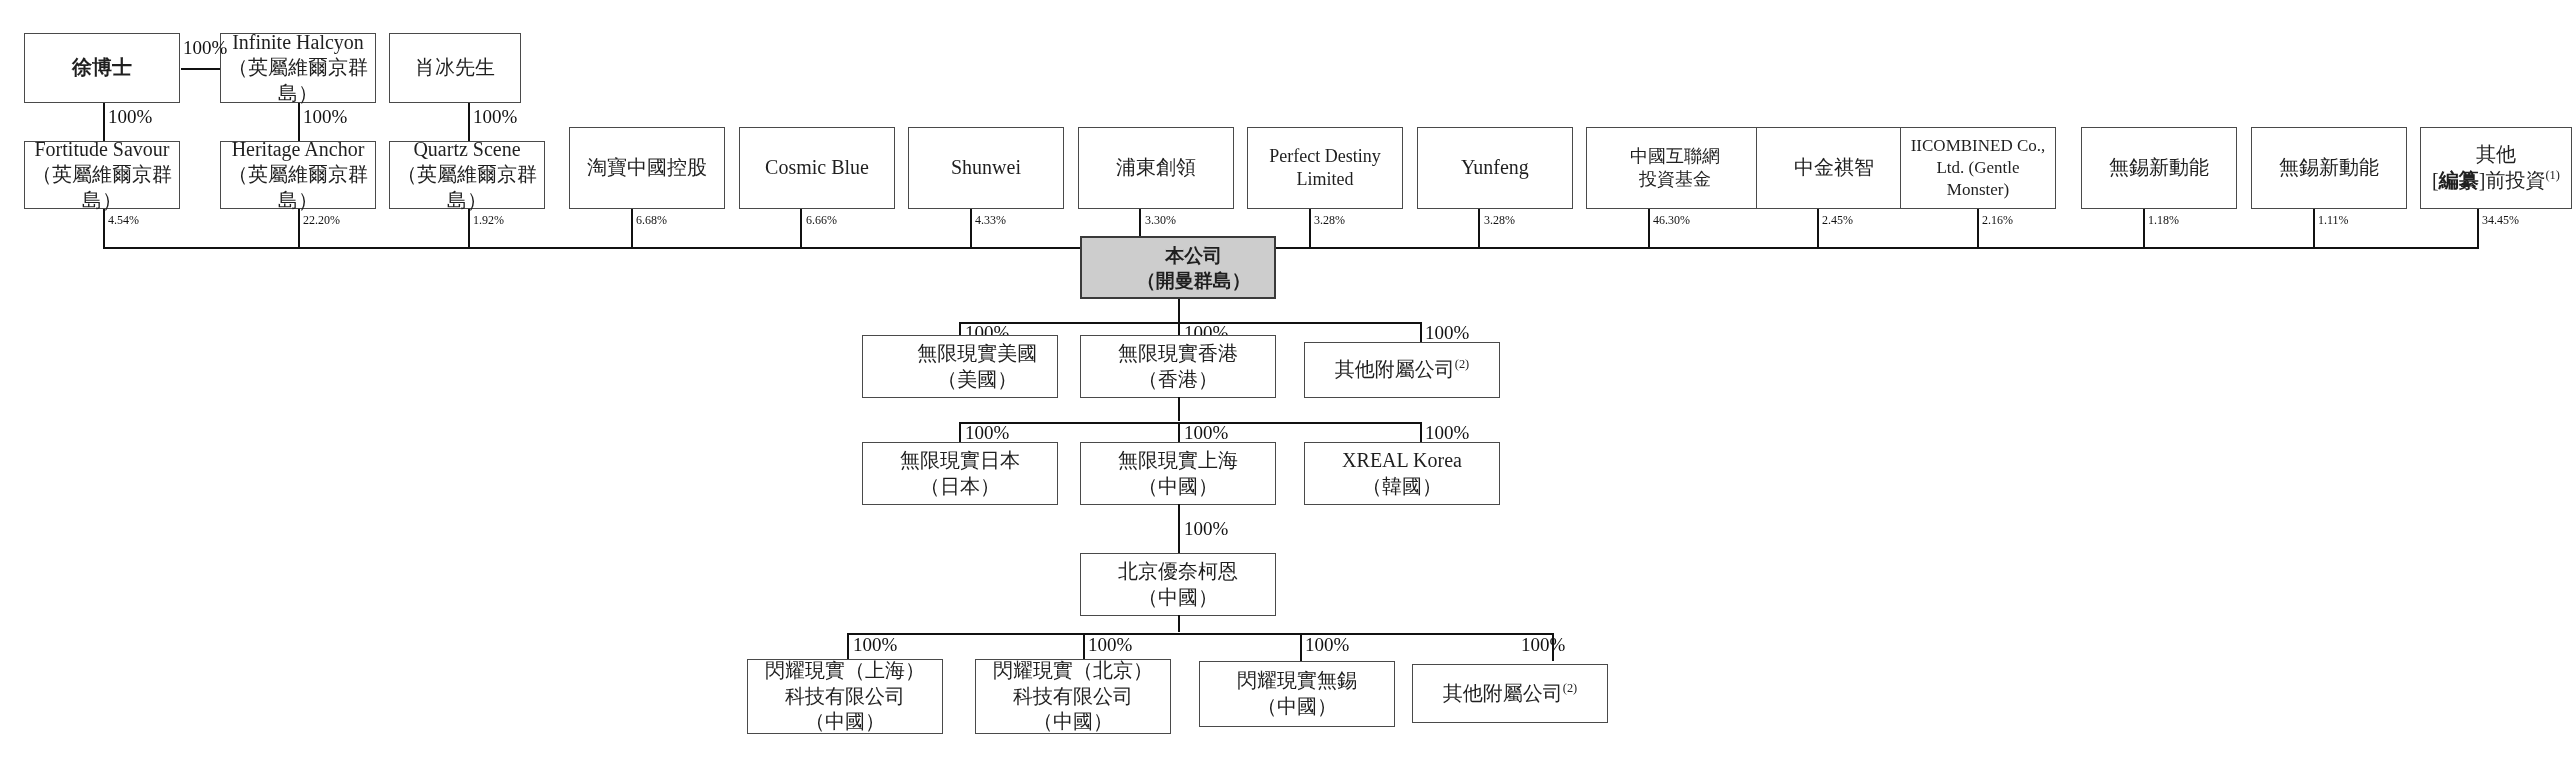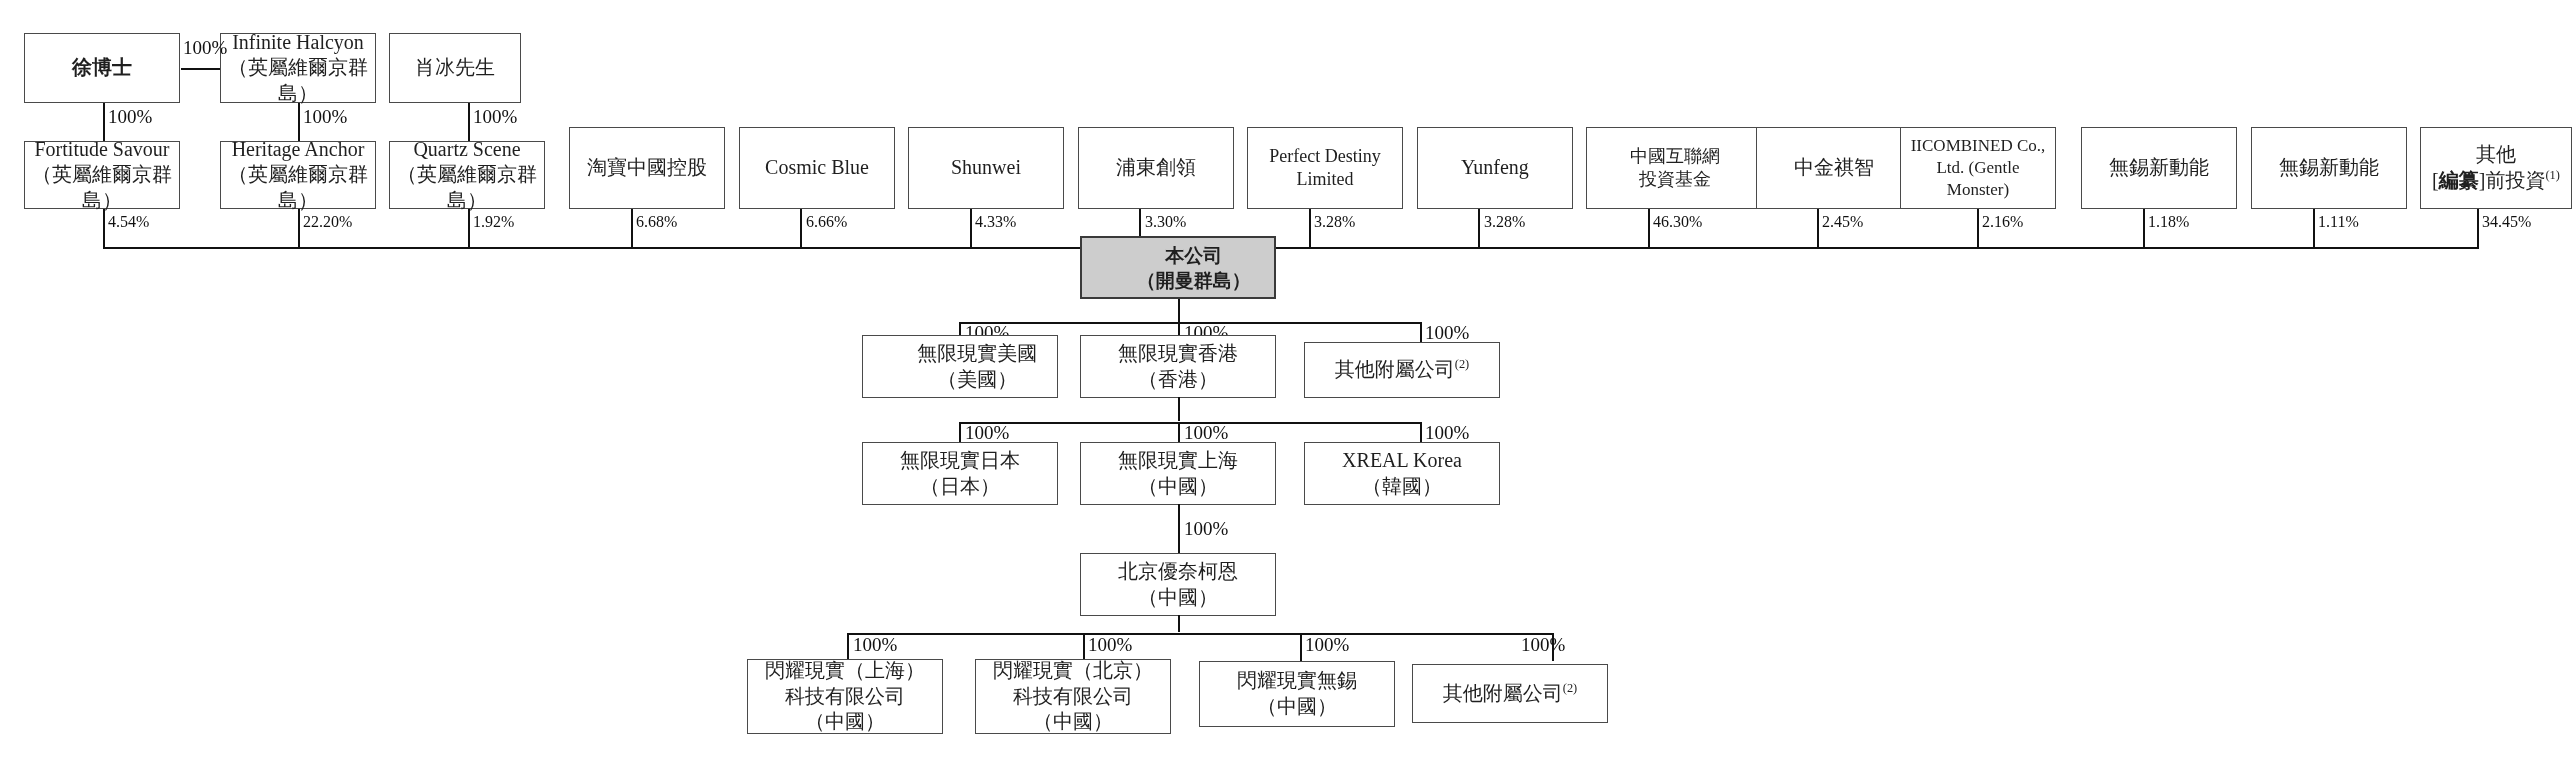--- a/index.html
+++ b/index.html
@@ -59,21 +59,21 @@
     border-top: 2.2px solid #111111;
   }
   .pct {
     position: absolute;
     font-size: 19px;
     color: #111111;
     white-space: nowrap;
     font-family: "Liberation Serif", "DejaVu Serif", serif;
   }
   .pct.tiny {
-    font-size: 16px;
+    font-size: 12px;
   }
   sup {
     font-size: 0.62em;
     vertical-align: super;
   }
   .brk {
     font-weight: bold;
   }
 </style>
 </head>

